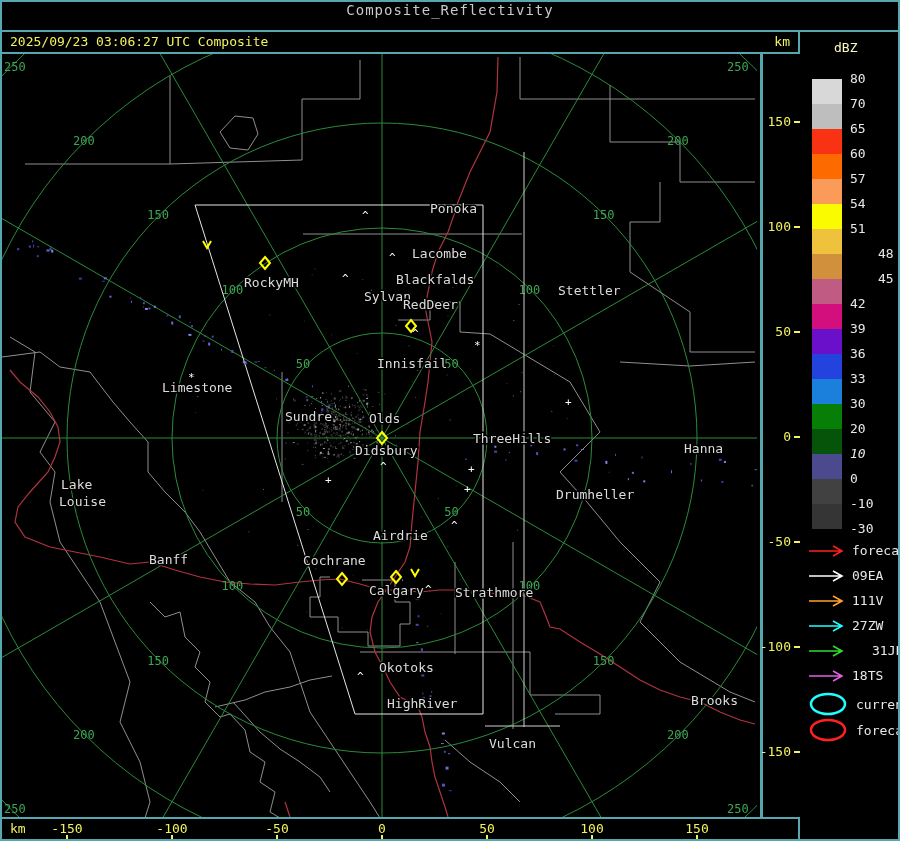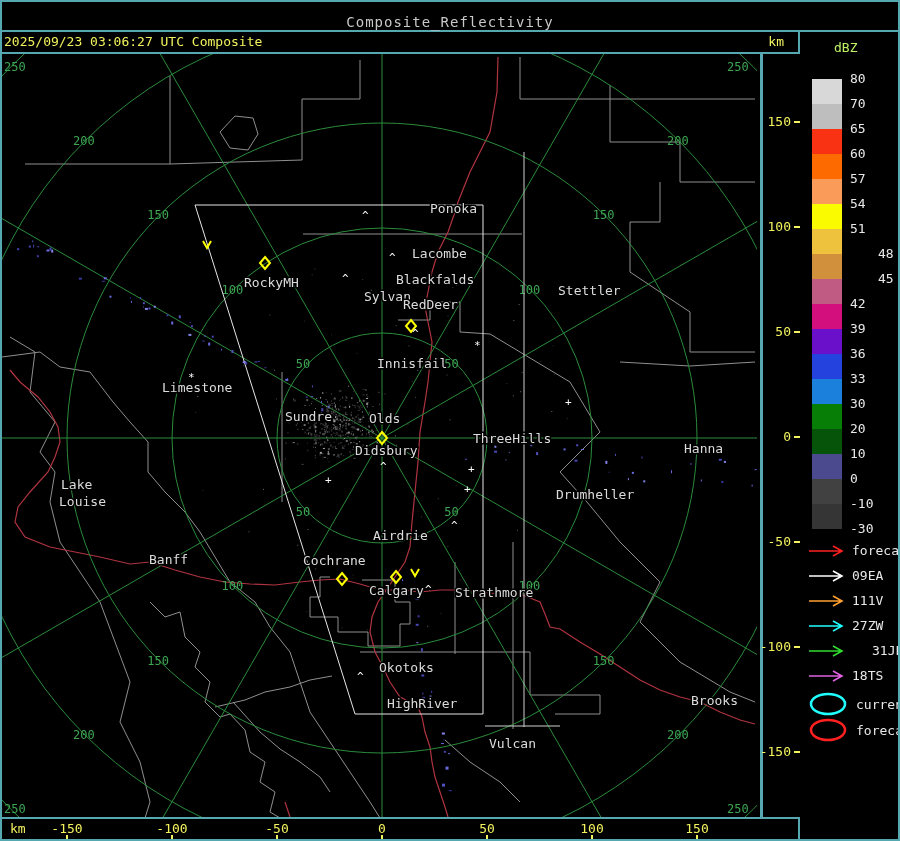--- a/index.html
+++ b/index.html
@@ -3,46 +3,46 @@
 <meta charset="utf-8">
 <style>
   html,body{margin:0;padding:0;background:#000;}
   .window{
     position:relative;width:900px;height:841px;box-sizing:border-box;
     background:#000;border:2px solid #55a8b0;overflow:hidden;
     font-family:"DejaVu Sans Mono","Liberation Mono",monospace;
   }
   .titlebar{
     position:absolute;left:0;top:0;width:896px;height:28px;
-    border-bottom:2px solid #55a8b0;display:flex;align-items:flex-end;justify-content:center;
+    border-bottom:2px solid #55a8b0;display:flex;align-items:flex-start;justify-content:center;
     color:#c9c9c9;font-size:14px;letter-spacing:1px;
   }
   .infobar{
     position:absolute;left:0;top:30px;width:780px;height:18px;
     color:#f2f25e;font-size:13px;line-height:18px;display:flex;justify-content:space-between;
-    padding:1px 8px 1px 2px;
+    padding:1px 8px 1px 8px;
   }
   .hline-under-info{position:absolute;left:0;top:50px;width:796px;height:2px;background:#55a8b0;}
   .vline-panel{position:absolute;left:796px;top:30px;width:2px;height:807px;background:#55a8b0;}
   .maparea{position:absolute;left:0;top:52px;width:755px;height:763px;overflow:hidden;}
   .ystrip{
     position:absolute;left:758px;top:52px;width:38px;height:763px;
     border-left:3px solid #55a8b0;background:#000;
   }
   .ystrip .ylab{position:absolute;right:10px;color:#f2f25e;font-size:13px;}
   .ystrip .ytick{position:absolute;right:0;width:7px;height:2px;background:#f2f25e;}
   .xstrip{
     position:absolute;left:0;top:815px;width:796px;height:22px;
     border-top:2px solid #55a8b0;background:#000;color:#f2f25e;font-size:13px;
   }
   .xstrip .xunit{position:absolute;left:8px;top:2px;}
   .xstrip .xlab{position:absolute;top:2px;transform:translateX(-50%);}
   .xstrip .xtick{position:absolute;top:16px;width:2px;height:6px;background:#f2f25e;}
   .panel{position:absolute;left:798px;top:30px;width:98px;height:807px;background:#000;}
-  .panel .dbz{position:absolute;left:34px;top:8px;color:#bef264;font-size:13px;}
+  .panel .dbz{position:absolute;left:34px;top:8px;color:#fef9c3;font-size:13px;}
   .swatch{position:absolute;left:12px;width:30px;height:25px;}
   .slab{position:absolute;left:50px;color:#e8e8e8;font-size:13px;line-height:14px;}
   .legrow{position:absolute;left:8px;display:flex;align-items:center;gap:8px;color:#e8e8e8;font-size:13px;}
   svg text{font-family:"DejaVu Sans Mono","Liberation Mono",monospace;}
 </style>
 </head>
 <body>
 
 <div class="window">
   <div class="titlebar">
@@ -828,21 +828,21 @@
         <div class="slab" style="top: 165px;">54</div>
         <div class="slab" style="top: 190px;">51</div>
         <div class="slab" style="top: 215px; margin-left: 28px;">48</div>
         <div class="slab" style="top: 240px; margin-left: 28px;">45</div>
         <div class="slab" style="top: 265px;">42</div>
         <div class="slab" style="top: 290px;">39</div>
         <div class="slab" style="top: 315px;">36</div>
         <div class="slab" style="top: 340px;">33</div>
         <div class="slab" style="top: 365px;">30</div>
         <div class="slab" style="top: 390px;">20</div>
-        <div class="slab" style="top: 415px;">10</div>
+        <div class="slab" style="top: 415px; font-style: italic;">10</div>
         <div class="slab" style="top: 440px;">0</div>
         <div class="slab" style="top: 465px;">-10</div>
         <div class="slab" style="top: 490px;">-30</div>
       </div>
     <div id="legend">
         <div class="legrow" style="top: 511px;">
           <svg width="36" height="14" viewBox="0 0 36 14">
             <path d="M1 7 H33 M25 2 L34 7 L25 12" stroke="#ff2020" stroke-width="1.6" fill="none"></path>
           </svg>
           <span>forecast</span>

